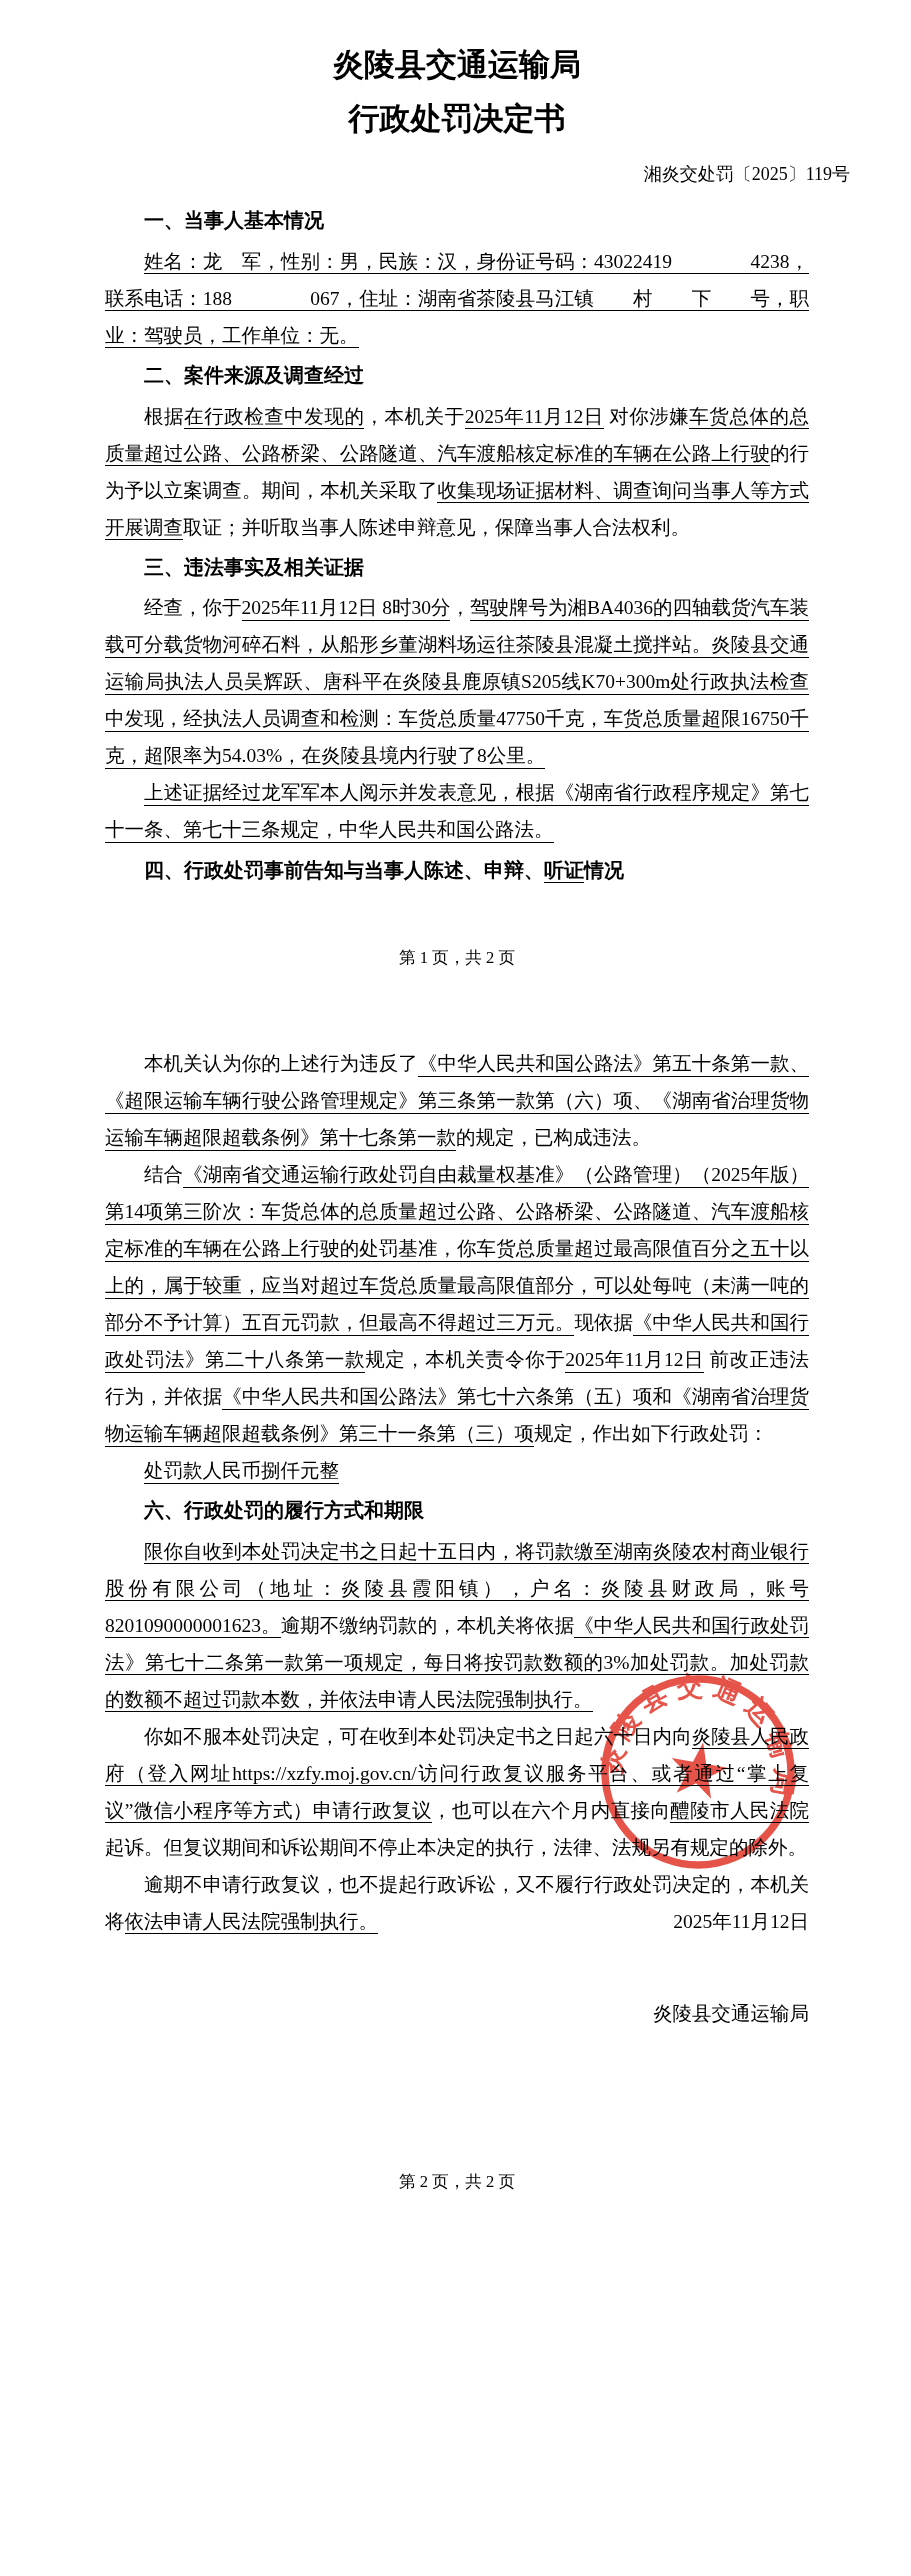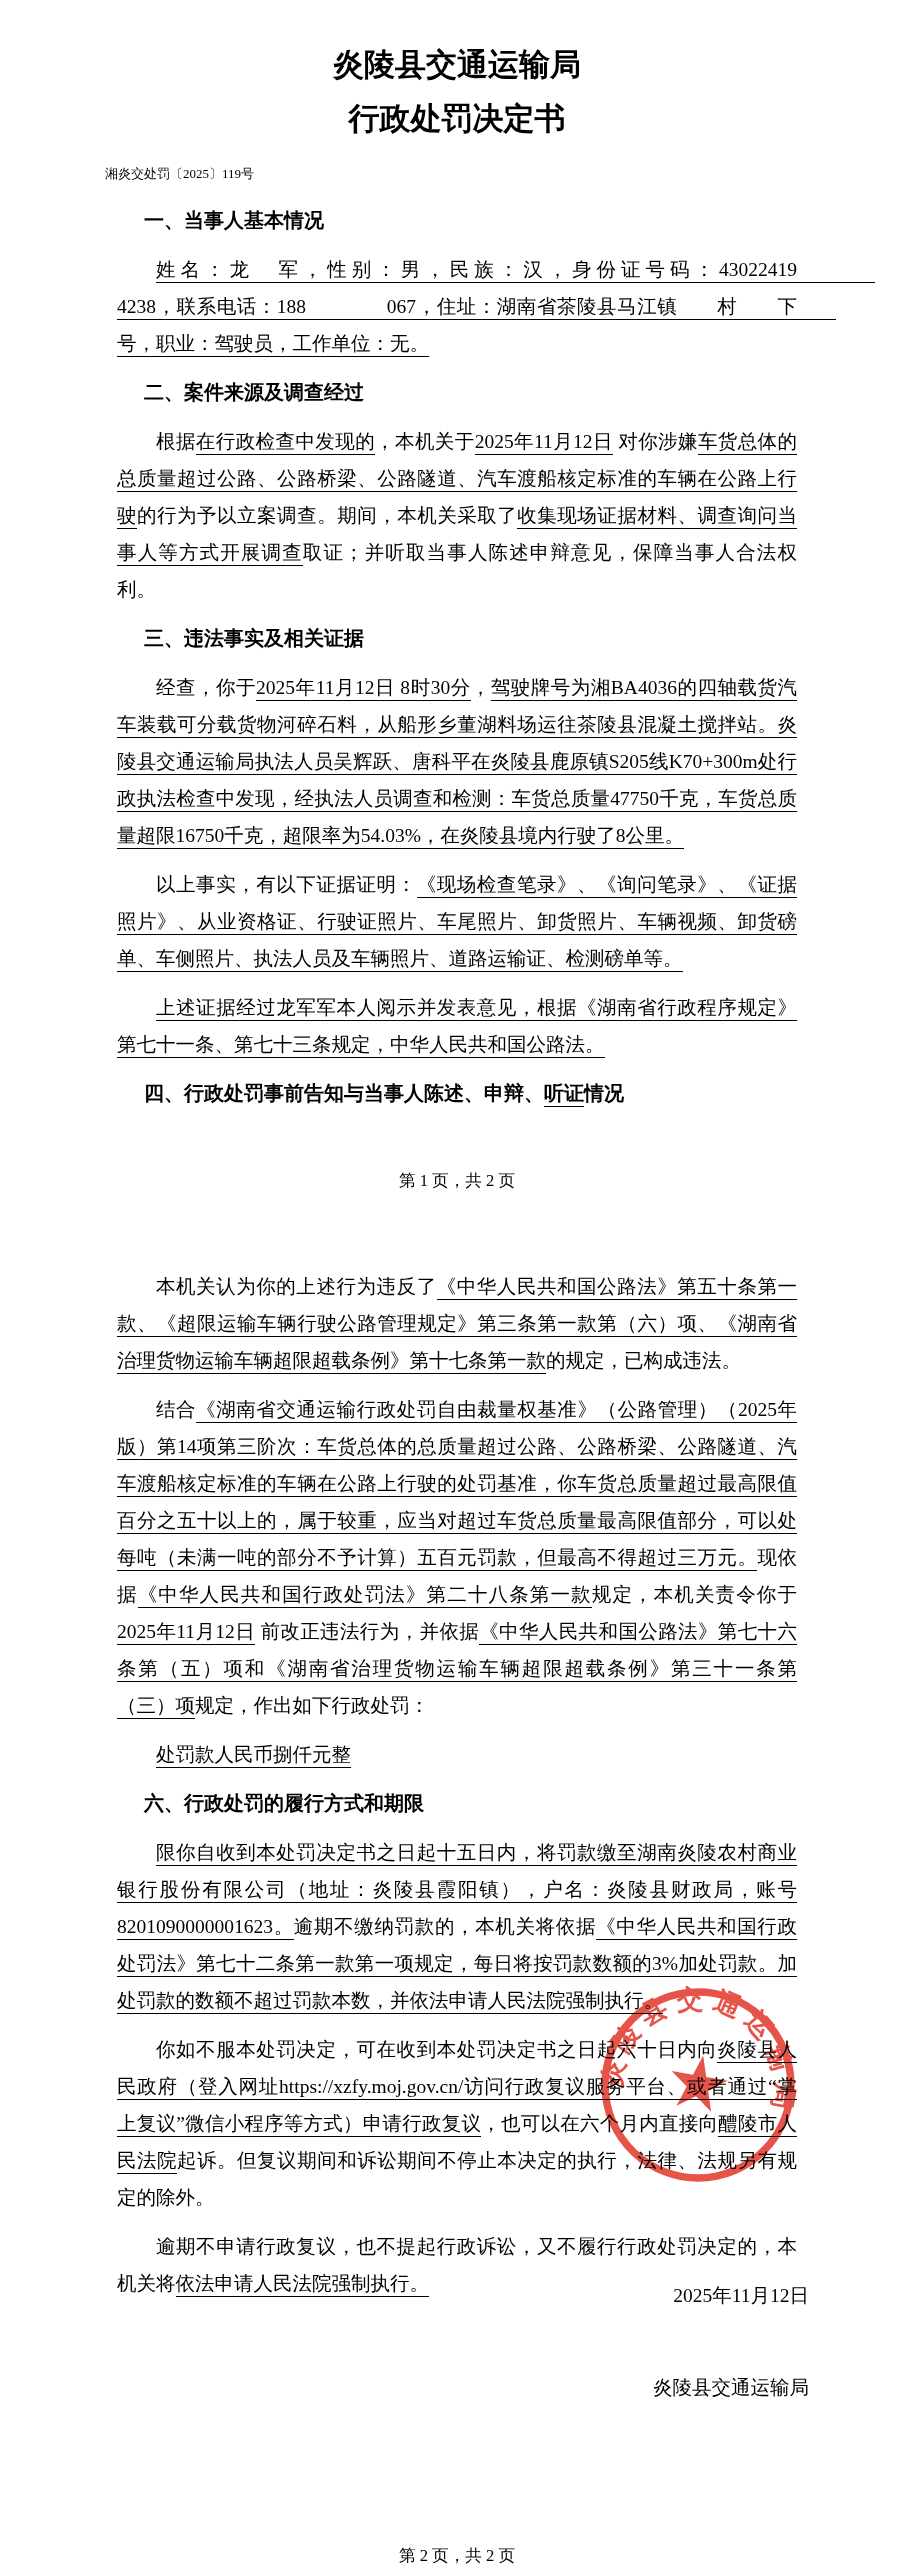--- a/index.html
+++ b/index.html
@@ -14,38 +14,39 @@
   }
   .content { padding:38px 102px 0 105px; }
   .title {
     text-align:center;
     font-size:31px;
     font-weight:bold;
     line-height:54px;
     font-family:"Liberation Serif","DejaVu Serif",serif;
   }
   .doc-number {
-    font-size:13px;
+    text-align:right;
+    font-size:18px;
     line-height:26.4px;
     margin:15px -41px 15px 0;
   }
   .heading {
     font-family:"Liberation Sans","DejaVu Sans",sans-serif;
     font-weight:bold;
     font-size:20px;
     line-height:37px;
     text-indent:39px;
     margin:3.4px 0;
   }
   .para {
     font-size:19.5px;
     line-height:37px;
     text-indent:39px;
     text-align:justify;
-    margin:12px;
+    margin:0;
   }
   .u { border-bottom:1.7px solid #000; padding-bottom:1.7px; }
   .page-footer {
     text-align:center;
     font-size:16.6px;
     line-height:23px;
   }
   .footer-1 { margin:48px 0 76px 0; }
   .footer-2 { margin-top:138px; padding-bottom:32px; }
   .spacer-tall { height:5.7px; }
@@ -84,21 +85,20 @@
     <div class="doc-number">湘炎交处罚〔2025〕119号</div>
 
     <div class="heading">一、当事人基本情况</div>
     <p class="para"><span class="u">姓名：龙　军，性别：男，民族：汉，身份证号码：43022419　　　　4238，联系电话：188　　　　067，住址：湖南省茶陵县马江镇　　村　　下　　号，职业：驾驶员，工作单位：无。</span></p>
 
     <div class="heading">二、案件来源及调查经过</div>
     <p class="para"><span>根据</span><span class="u">在行政检查中发现的</span><span>，本机关于</span><span class="u">2025年11月12日</span><span> 对你涉嫌</span><span class="u">车货总体的总质量超过公路、公路桥梁、公路隧道、汽车渡船核定标准的车辆在公路上行驶</span><span>的行为予以立案调查。期间，本机关采取了</span><span class="u">收集现场证据材料、调查询问当事人等方式开展调查</span><span>取证；并听取当事人陈述申辩意见，保障当事人合法权利。</span></p>
 
     <div class="heading">三、违法事实及相关证据</div>
     <p class="para"><span>经查，你于</span><span class="u">2025年11月12日 8时30分</span><span>，</span><span class="u">驾驶牌号为湘BA4036的四轴载货汽车装载可分载货物河碎石料，从船形乡董湖料场运往茶陵县混凝土搅拌站。炎陵县交通运输局执法人员吴辉跃、唐科平在炎陵县鹿原镇S205线K70+300m处行政执法检查中发现，经执法人员调查和检测：车货总质量47750千克，车货总质量超限16750千克，超限率为54.03%，在炎陵县境内行驶了8公里。</span></p>
-    <p class="para"><span>以上事实，有以下证据证明：</span><span class="u">《现场检查笔录》、《询问笔录》、《证据照片》、从业资格证、行驶证照片、车尾照片、卸货照片、车辆视频、卸货磅单、车侧照片、执法人员及车辆照片、道路运输证、检测磅单等。</span></p>
     <p class="para"><span class="u">上述证据经过龙军军本人阅示并发表意见，根据《湖南省行政程序规定》第七十一条、第七十三条规定，中华人民共和国公路法。</span></p>
 
     <div class="heading"><span>四、行政处罚事前告知与当事人陈述、申辩、</span><span class="u">听证</span><span>情况</span></div>
 
 
     <div class="spacer-tall"></div>
     <div class="page-footer footer-1">第 1 页，共 2 页</div>
 
     <p class="para"><span>本机关认为你的上述行为违反了</span><span class="u">《中华人民共和国公路法》第五十条第一款、《超限运输车辆行驶公路管理规定》第三条第一款第（六）项、《湖南省治理货物运输车辆超限超载条例》第十七条第一款</span><span>的规定，已构成违法。</span></p>
     <p class="para"><span>结合</span><span class="u">《湖南省交通运输行政处罚自由裁量权基准》（公路管理）（2025年版）第14项第三阶次：车货总体的总质量超过公路、公路桥梁、公路隧道、汽车渡船核定标准的车辆在公路上行驶的处罚基准，你车货总质量超过最高限值百分之五十以上的，属于较重，应当对超过车货总质量最高限值部分，可以处每吨（未满一吨的部分不予计算）五百元罚款，但最高不得超过三万元。</span><span>现依据</span><span class="u">《中华人民共和国行政处罚法》第二十八条第一款</span><span>规定，本机关责令你于</span><span class="u">2025年11月12日</span><span> 前改正违法行为，并依据</span><span class="u">《中华人民共和国公路法》第七十六条第（五）项和《湖南省治理货物运输车辆超限超载条例》第三十一条第（三）项</span><span>规定，作出如下行政处罚：</span></p>

